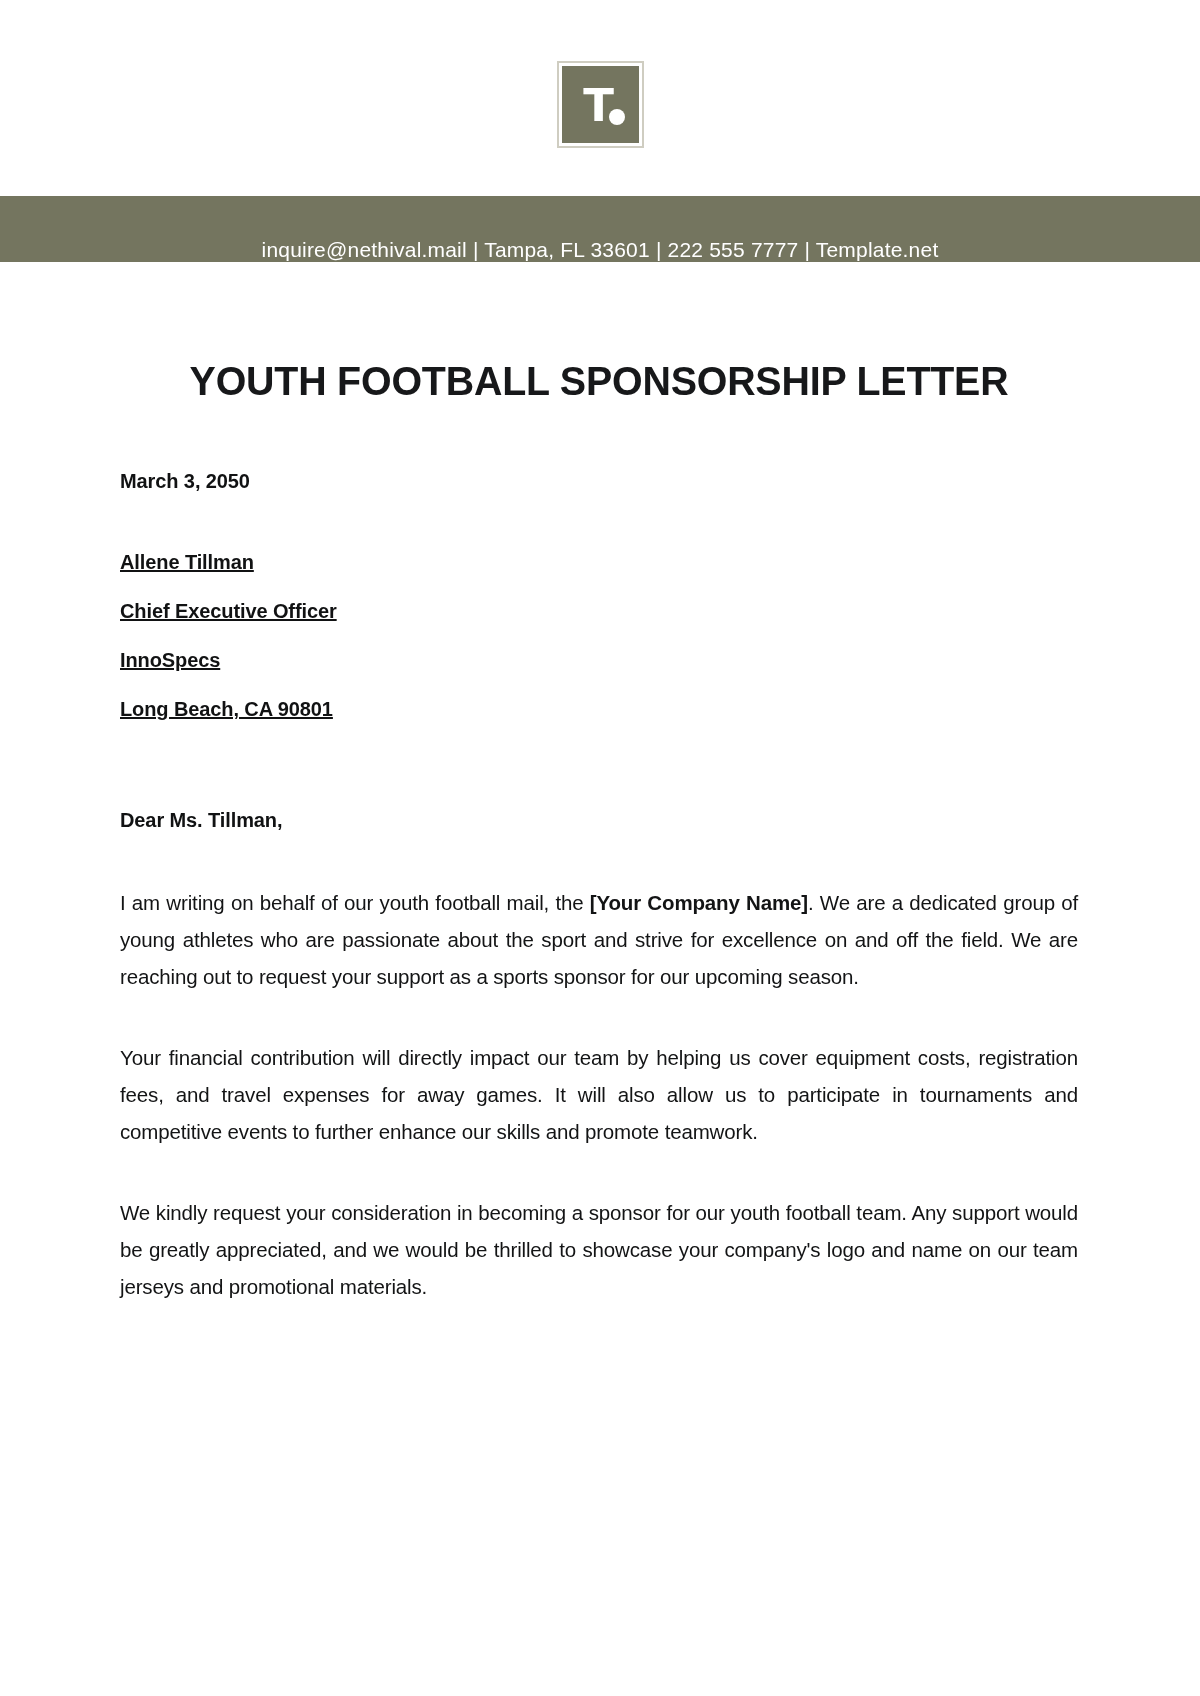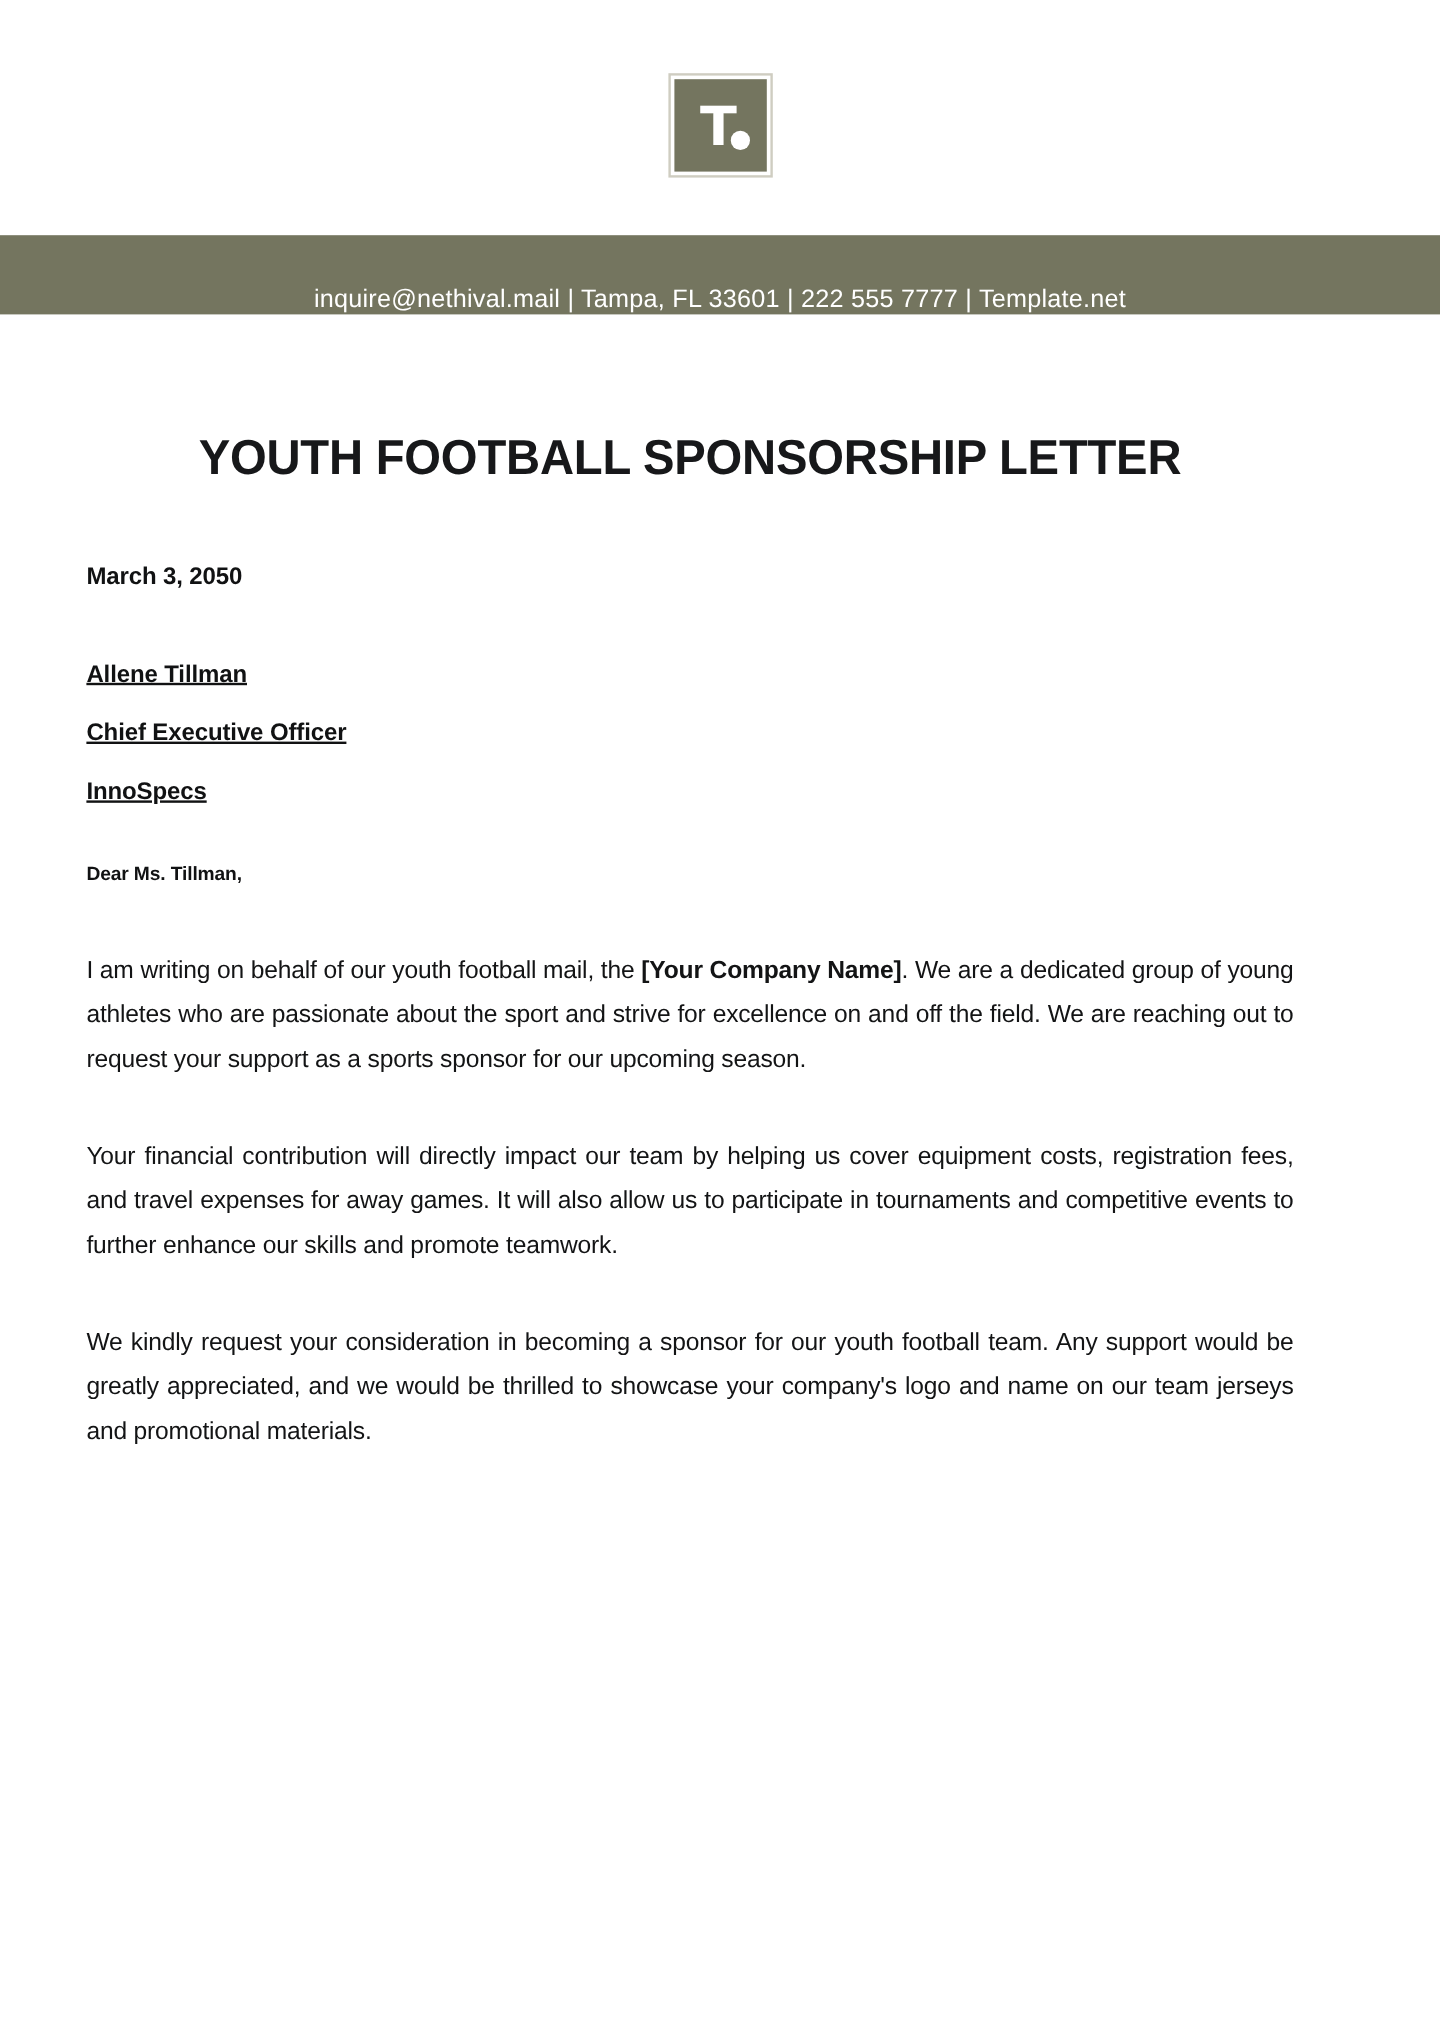--- a/index.html
+++ b/index.html
@@ -80,21 +80,21 @@
   .contact-bar-text {
     color:#ffffff;
     font-size:21px;
     letter-spacing:0.2px;
     font-family:"Liberation Sans", sans-serif;
     white-space:nowrap;
   }
 
   
   .content {
-    padding:0 122px 0 72px;
+    padding:0 122px 0 120px;
   }
 
   .doc-title {
     margin-top:96px;
     text-align:center;
     font-family:"Liberation Sans Narrow","Liberation Sans", sans-serif;
     font-weight:700;
     font-size:41px;
     letter-spacing:-0.2px;
     color:#17181a;
@@ -117,23 +117,23 @@
   .recipient-line {
     font-weight:700;
     font-size:20px;
     color:#111213;
     letter-spacing:-0.1px;
     margin-bottom:26px;
   }
   .recipient-line:last-child { margin-bottom:0; }
 
   .salutation {
-    margin-top:48px;
+    margin-top:88px;
     font-weight:700;
-    font-size:16px;
+    font-size:20px;
     color:#111213;
     letter-spacing:-0.1px;
   }
 
   .body-copy {
     margin-top:52px;
   }
   .body-paragraph {
     font-size:20.5px;
     line-height:37px;
@@ -167,20 +167,21 @@
   <div class="content">
 
     <h1 class="doc-title">YOUTH FOOTBALL SPONSORSHIP LETTER</h1>
 
     <div class="letter-date">March 3, 2050</div>
 
     <div class="recipient-block">
       <div class="recipient-line">Allene Tillman</div>
       <div class="recipient-line">Chief Executive Officer</div>
       <div class="recipient-line">InnoSpecs</div>
+      <div class="recipient-line">Long Beach, CA 90801</div>
     </div>
 
     <div class="salutation">Dear Ms. Tillman,</div>
 
     <div class="body-copy">
       <p class="body-paragraph"><span>I am writing on behalf of our youth football mail, the </span><b>[Your Company Name]</b><span>. We are a dedicated group of young athletes who are passionate about the sport and strive for excellence on and off the field. We are reaching out to request your support as a sports sponsor for our upcoming season.</span></p>
       <p class="body-paragraph"><span>Your financial contribution will directly impact our team by helping us cover equipment costs, registration fees, and travel expenses for away games. It will also allow us to participate in tournaments and competitive events to further enhance our skills and promote teamwork.</span></p>
       <p class="body-paragraph"><span>We kindly request your consideration in becoming a sponsor for our youth football team. Any support would be greatly appreciated, and we would be thrilled to showcase your company's logo and name on our team jerseys and promotional materials.</span></p>
     </div>
 

